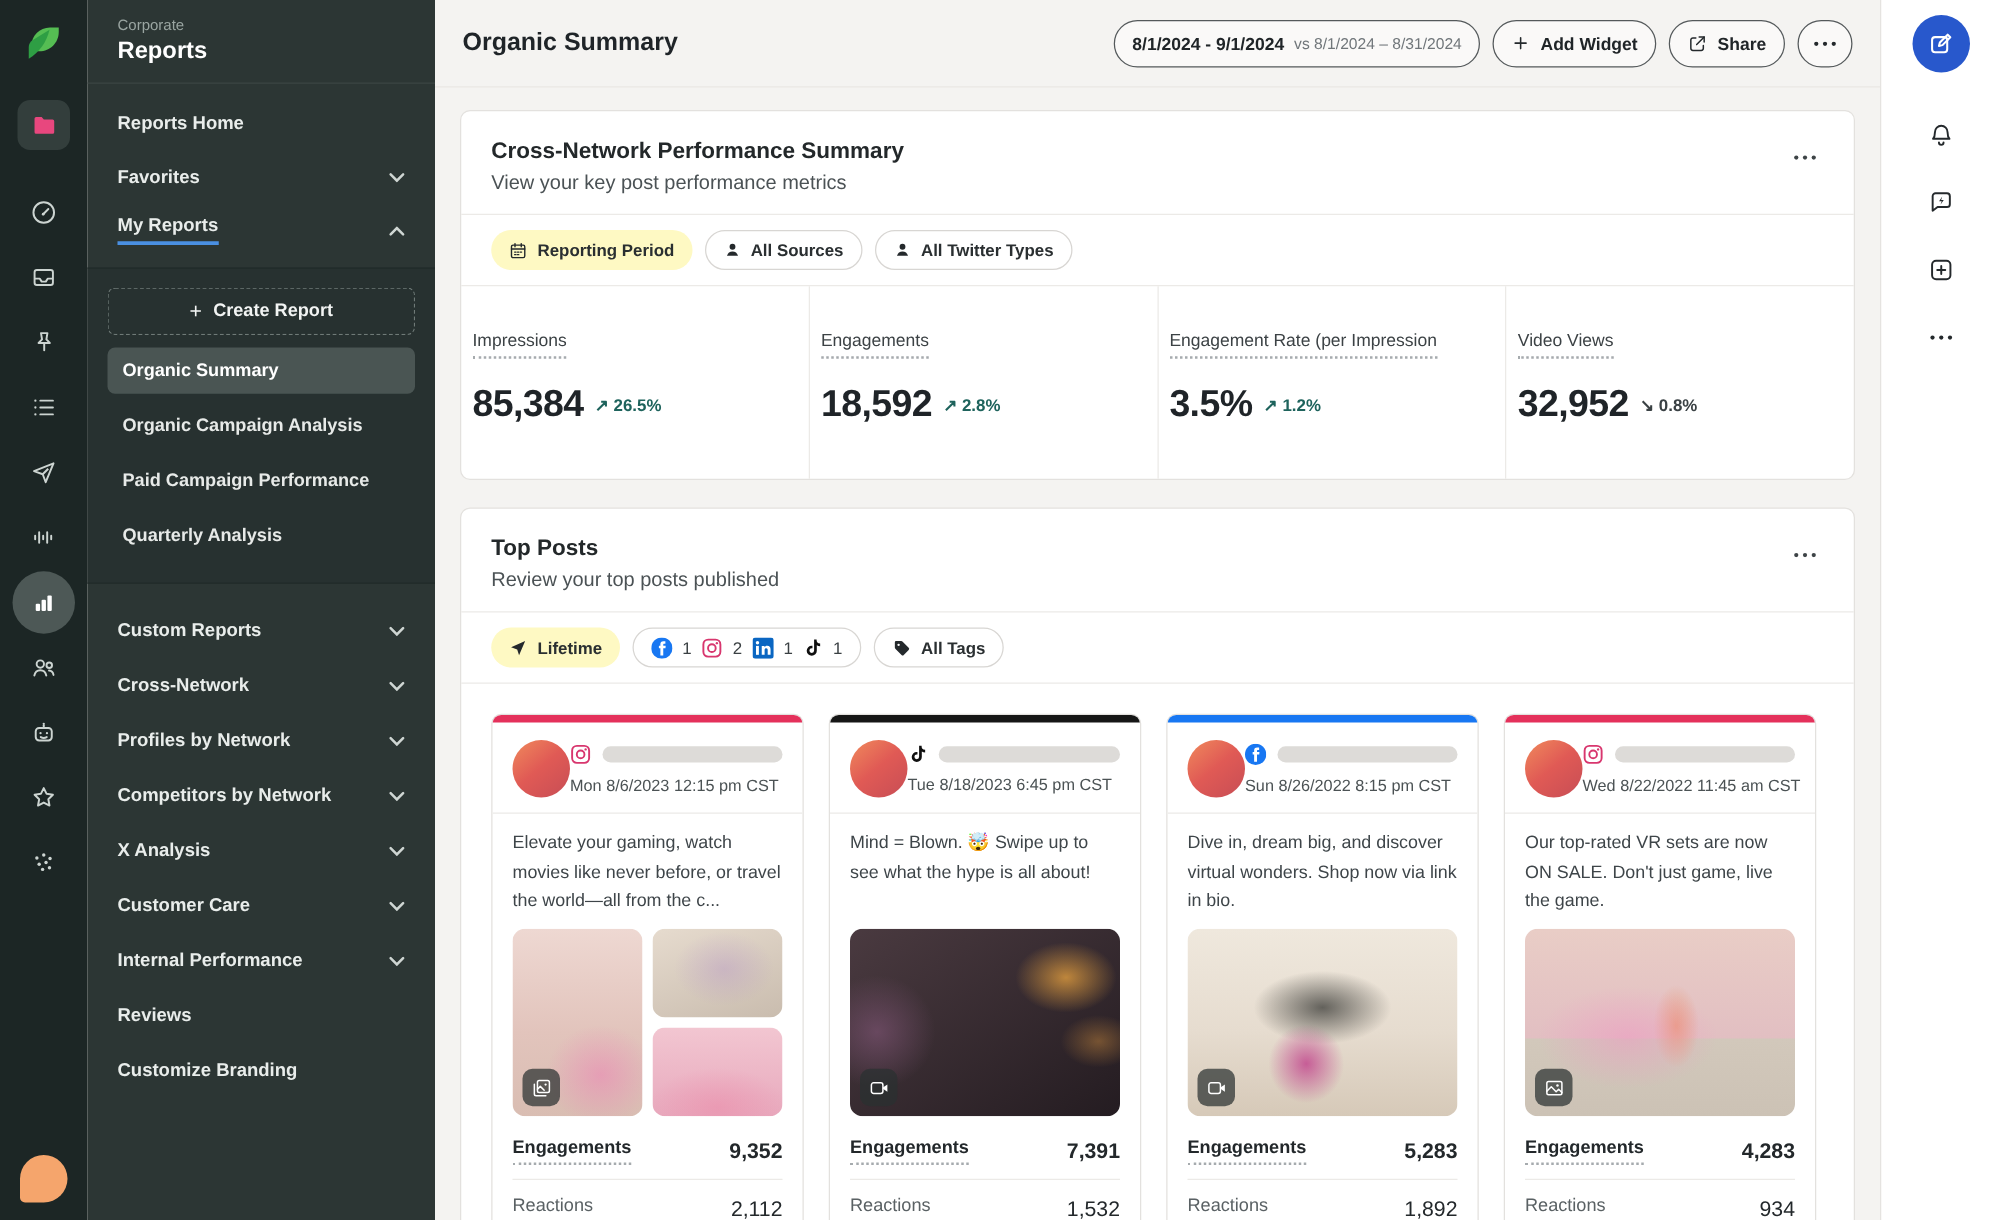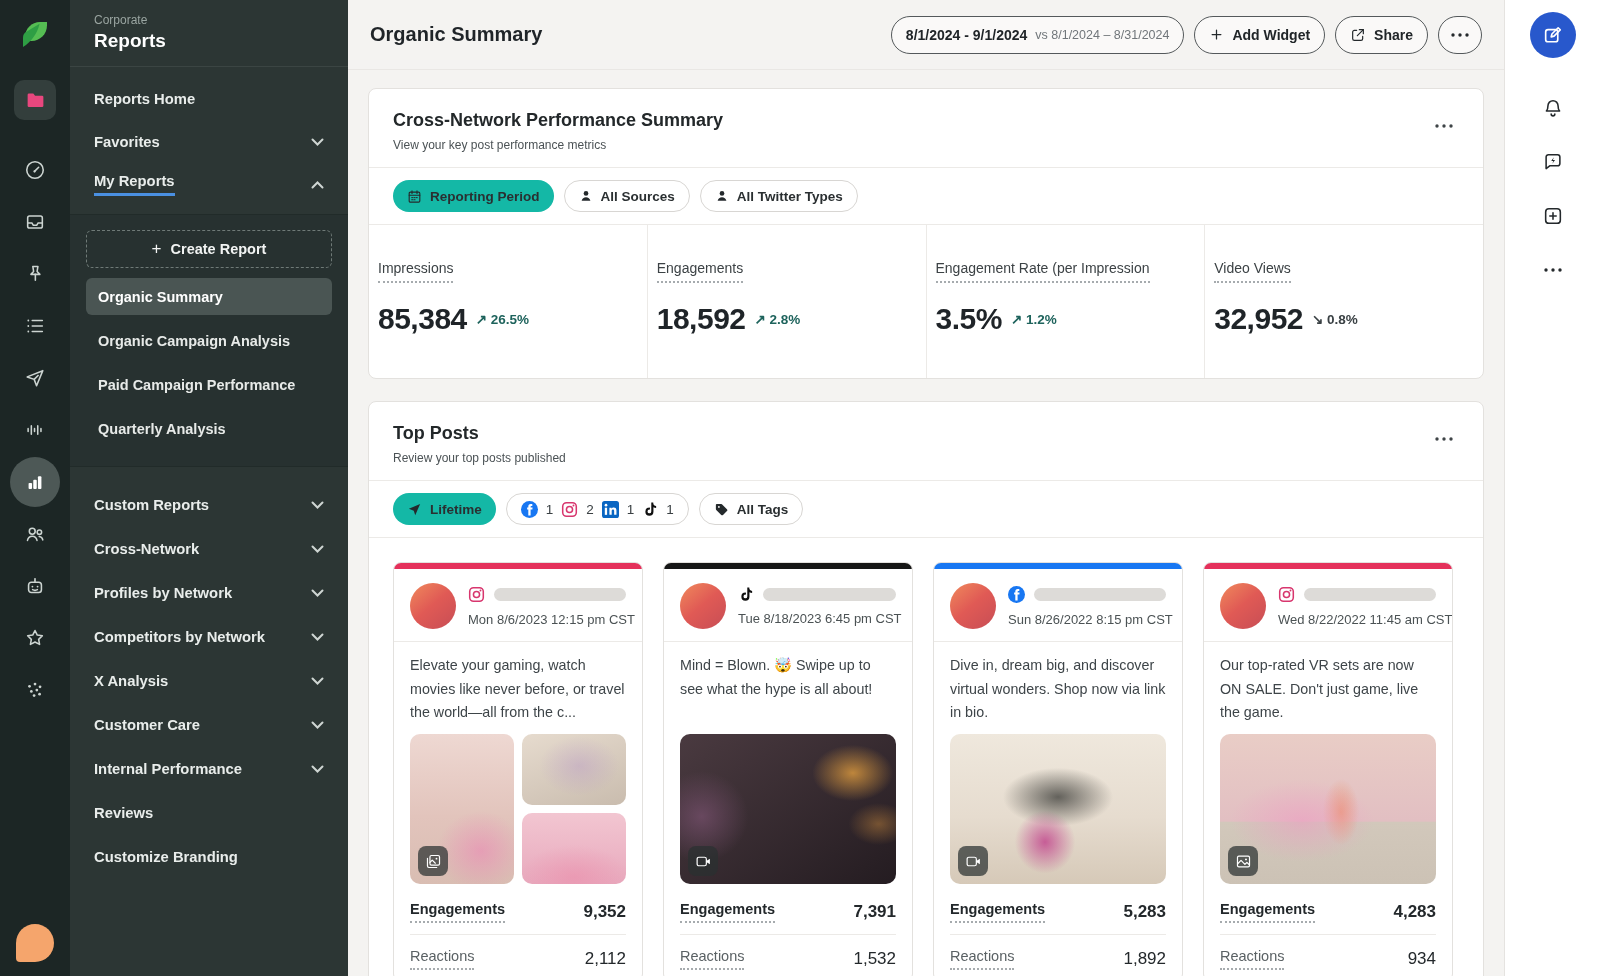--- a/index.html
+++ b/index.html
@@ -40,44 +40,44 @@
   .topbar h1 { font-size:20px; font-weight:bold; color:#1f2428; margin-right:auto; }
   .hbtn { height:38px; border:1px solid #54595b; background:#faf9f8; border-radius:19px; display:flex; align-items:center; gap:8px; padding:0 14px; font-family:inherit; font-size:14px; font-weight:600; color:#202528; cursor:pointer; }
   .date-btn b { font-size:14px; }
   .date-btn .cmp { font-size:12.5px; font-weight:400; color:#70767a; }
   .icon-only { width:44px; justify-content:center; padding:0; }
 
   .scroll { padding:18px 20px 0 20px; overflow:hidden; flex:1; }
   .widget { background:#fff; border:1px solid #e3e1de; border-radius:8px; margin-bottom:22px; }
   .w-head { display:flex; align-items:flex-start; padding:21px 24px 15px; }
   .w-title { font-size:18px; font-weight:bold; color:#23282a; }
-  .w-sub { font-size:12px; color:#4b5255; margin-top:7px; }
+  .w-sub { font-size:16px; color:#4b5255; margin-top:7px; }
   .w-dots { margin-left:auto; background:none; border:none; cursor:pointer; padding:6px; }
   .filter-row { border-top:1px solid #eceae7; border-bottom:1px solid #eceae7; padding:12px 24px; display:flex; gap:10px; align-items:center; }
-  .pill { display:flex; align-items:center; gap:8px; height:32px; padding:0 14px; border-radius:16px; font-size:13.5px; font-weight:600; color:#2a2f31; border:none; background:#14b8a6; font-family:inherit; cursor:pointer; }
+  .pill { display:flex; align-items:center; gap:8px; height:32px; padding:0 14px; border-radius:16px; font-size:13.5px; font-weight:600; color:#2a2f31; border:none; background:#fef9c3; font-family:inherit; cursor:pointer; }
   .pill.outline { background:#fff; border:1px solid #d8d6d3; }
   .pill .net-ct { font-weight:400; color:#3a4043; }
   .pill .net-ic { display:flex; align-items:center; }
 
   
   .metrics { display:flex; }
   .metric { flex:1; padding:35px 9px 42px; border-right:1px solid #eceae7; }
   .metric:last-child { border-right:none; }
   .m-label { font-size:14px; color:#3c4245; display:inline-block; padding-bottom:5px; border-bottom:2px dotted #a6abae; white-space:nowrap; overflow:hidden; max-width:100%; cursor:pointer; }
   .m-line { margin-top:15px; display:flex; align-items:center; gap:9px; }
   .m-value { font-size:30px; font-weight:bold; letter-spacing:-0.5px; color:#1f2428; }
   .m-delta { font-size:13.5px; font-weight:bold; }
   .m-delta.up { color:#1e635c; }
   .m-delta.down { color:#3a4144; }
 
   
   .posts { display:flex; gap:20px; padding:24px; }
   .post-card { width:250px; flex-shrink:0; border:1px solid #e3e1de; border-radius:8px; background:#fff; overflow:hidden; cursor:pointer; }
   .pc-topbar { height:6px; }
-  .pc-head { display:flex; gap:12px; padding:14px 16px 12px; border-bottom:1px solid #eceae7; }
+  .pc-head { display:flex; padding:14px 16px 12px; border-bottom:1px solid #eceae7; }
   .pc-avatar { width:46px; height:46px; border-radius:50%; background:linear-gradient(140deg,#f08a5c 0%,#e05a55 48%,#c74d55 100%); flex-shrink:0; }
   .pc-meta { flex:1; min-width:0; padding-top:3px; }
   .pc-row { display:flex; align-items:center; gap:9px; }
   .pc-net { display:flex; align-items:center; flex-shrink:0; }
   .pc-placeholder { flex:1; height:13px; border-radius:7px; background:#dddbd8; }
   .pc-date { margin-top:9px; font-size:13px; color:#4b5254; white-space:nowrap; }
   .pc-caption { margin:12px 16px 10px; height:70px; overflow:hidden; font-size:14.3px; line-height:23.5px; color:#3e4549; }
   .pc-media { position:relative; height:150px; margin:0 16px; }
   .pc-media.grid { display:grid; grid-template-columns:1fr 1fr; grid-template-rows:1fr 1fr; gap:8px; }
   .tile { border-radius:10px; width:100%; height:100%; }

